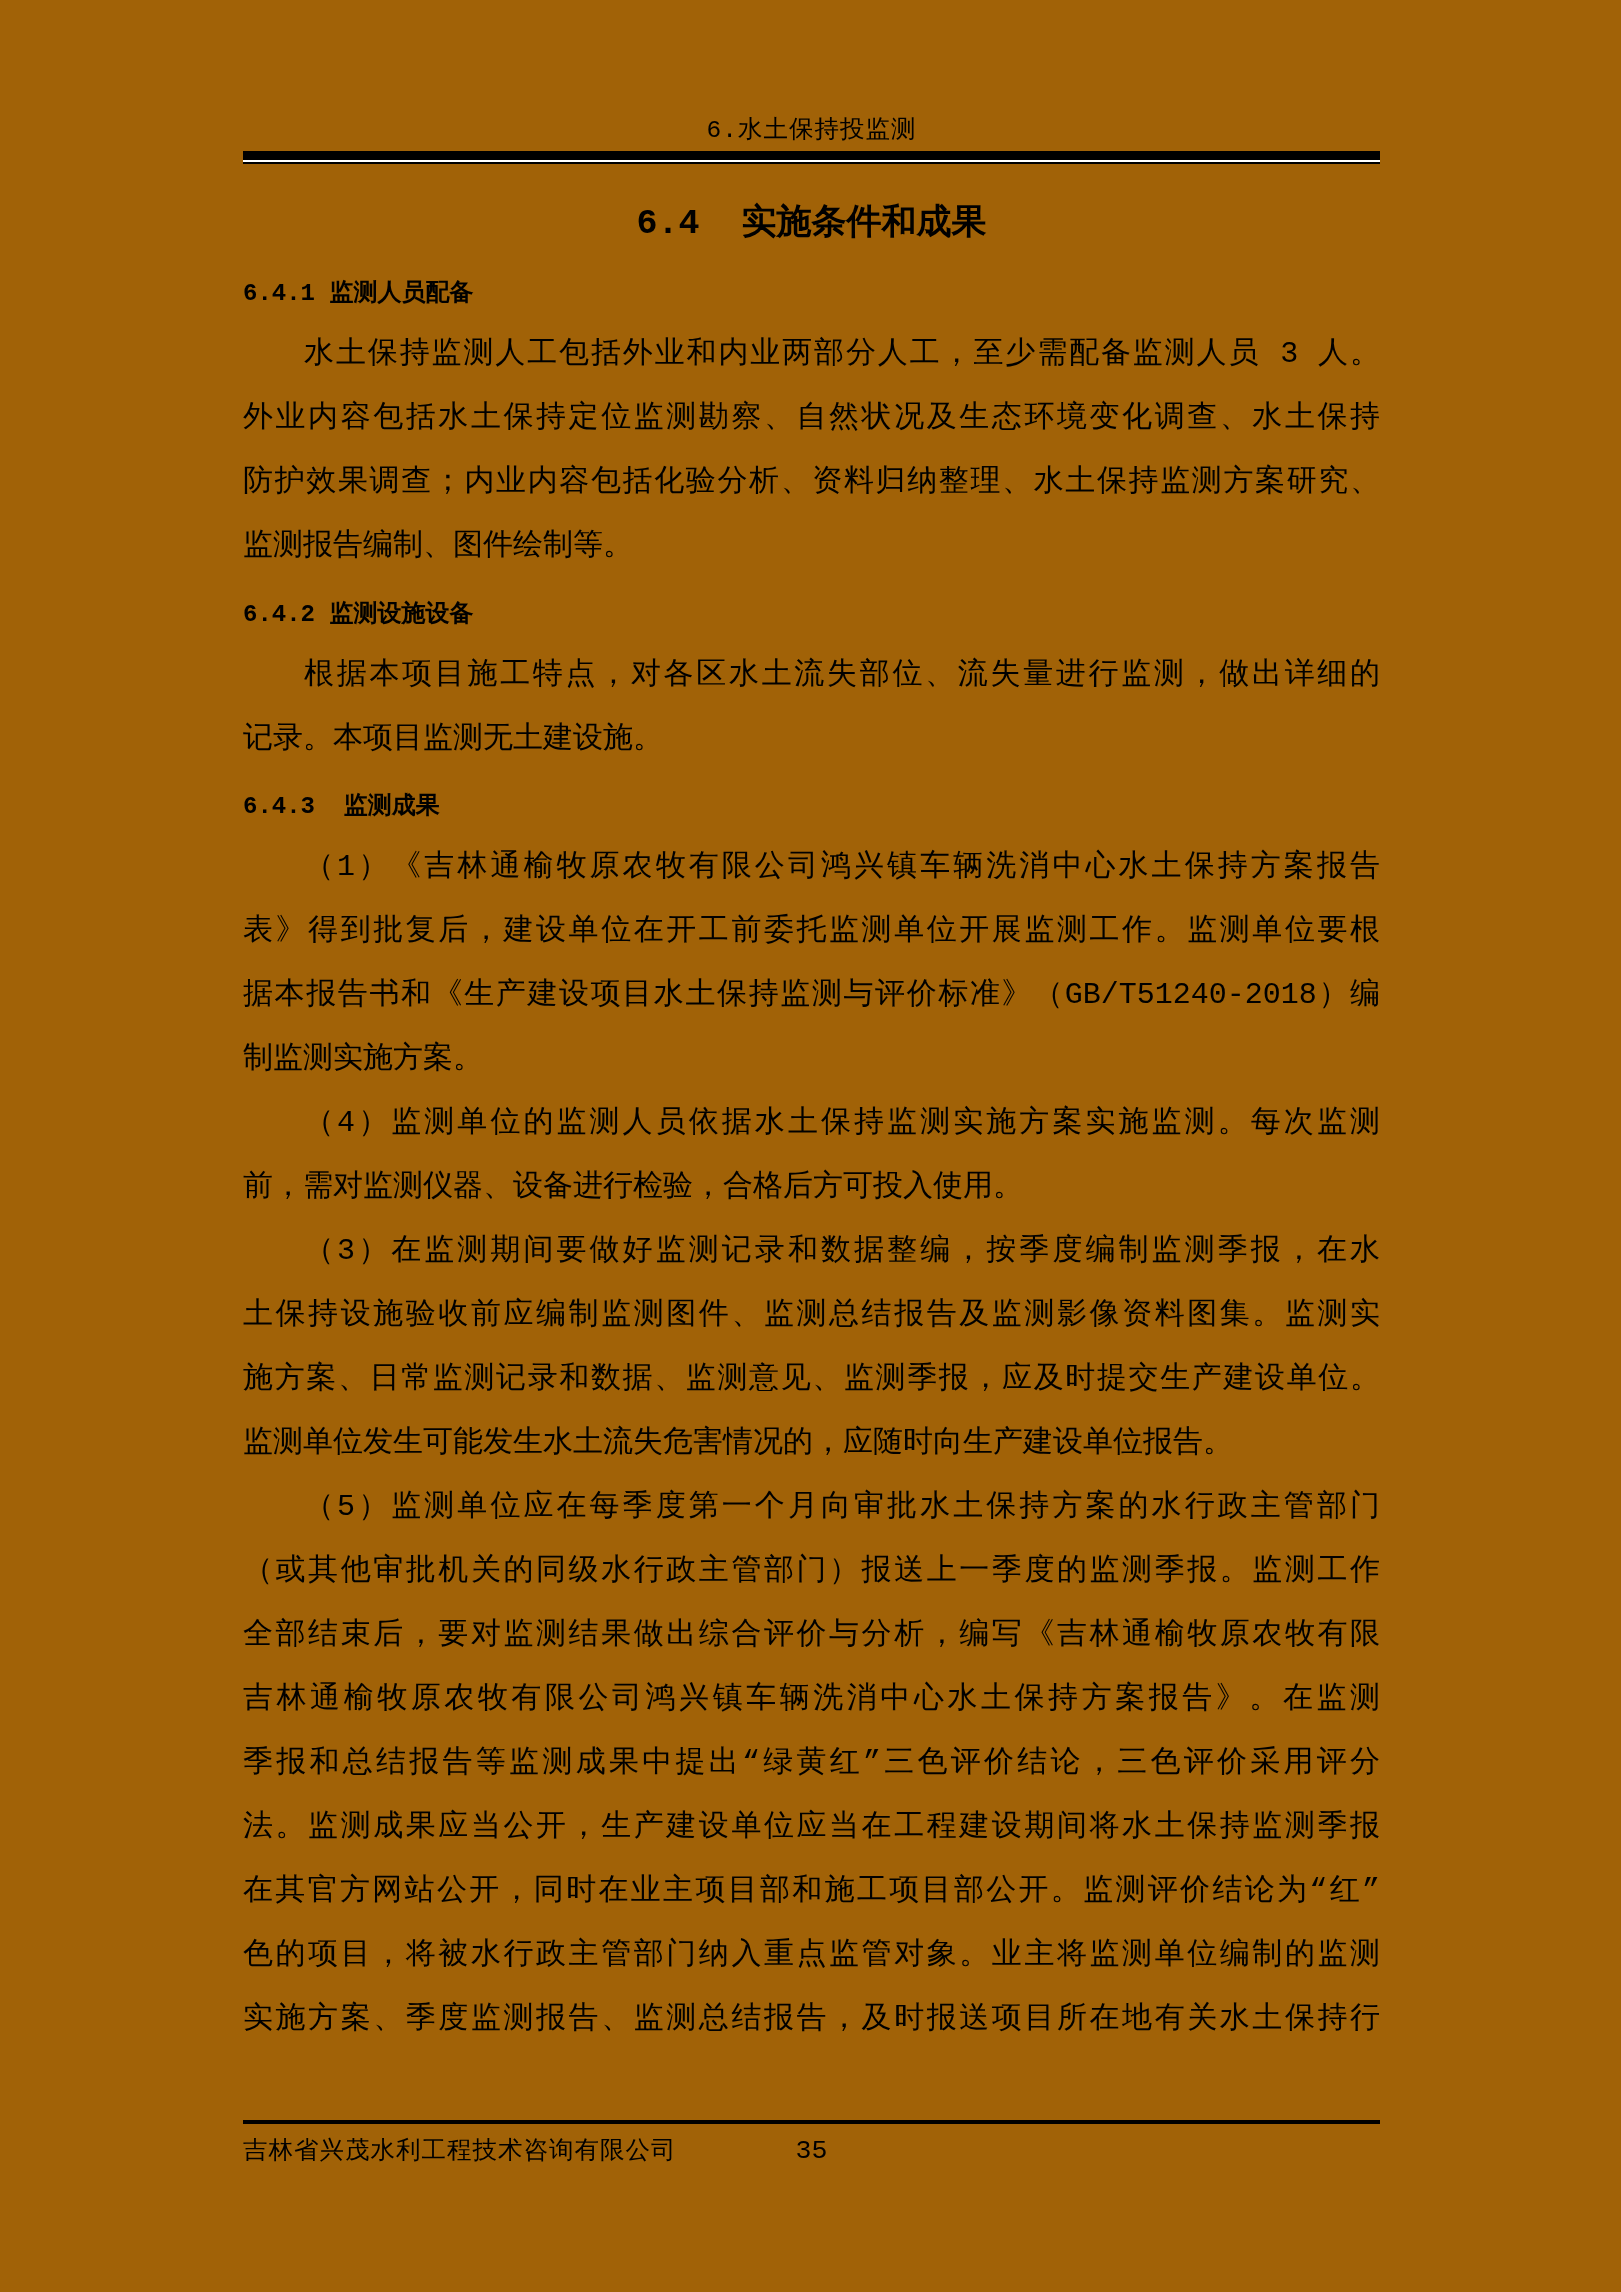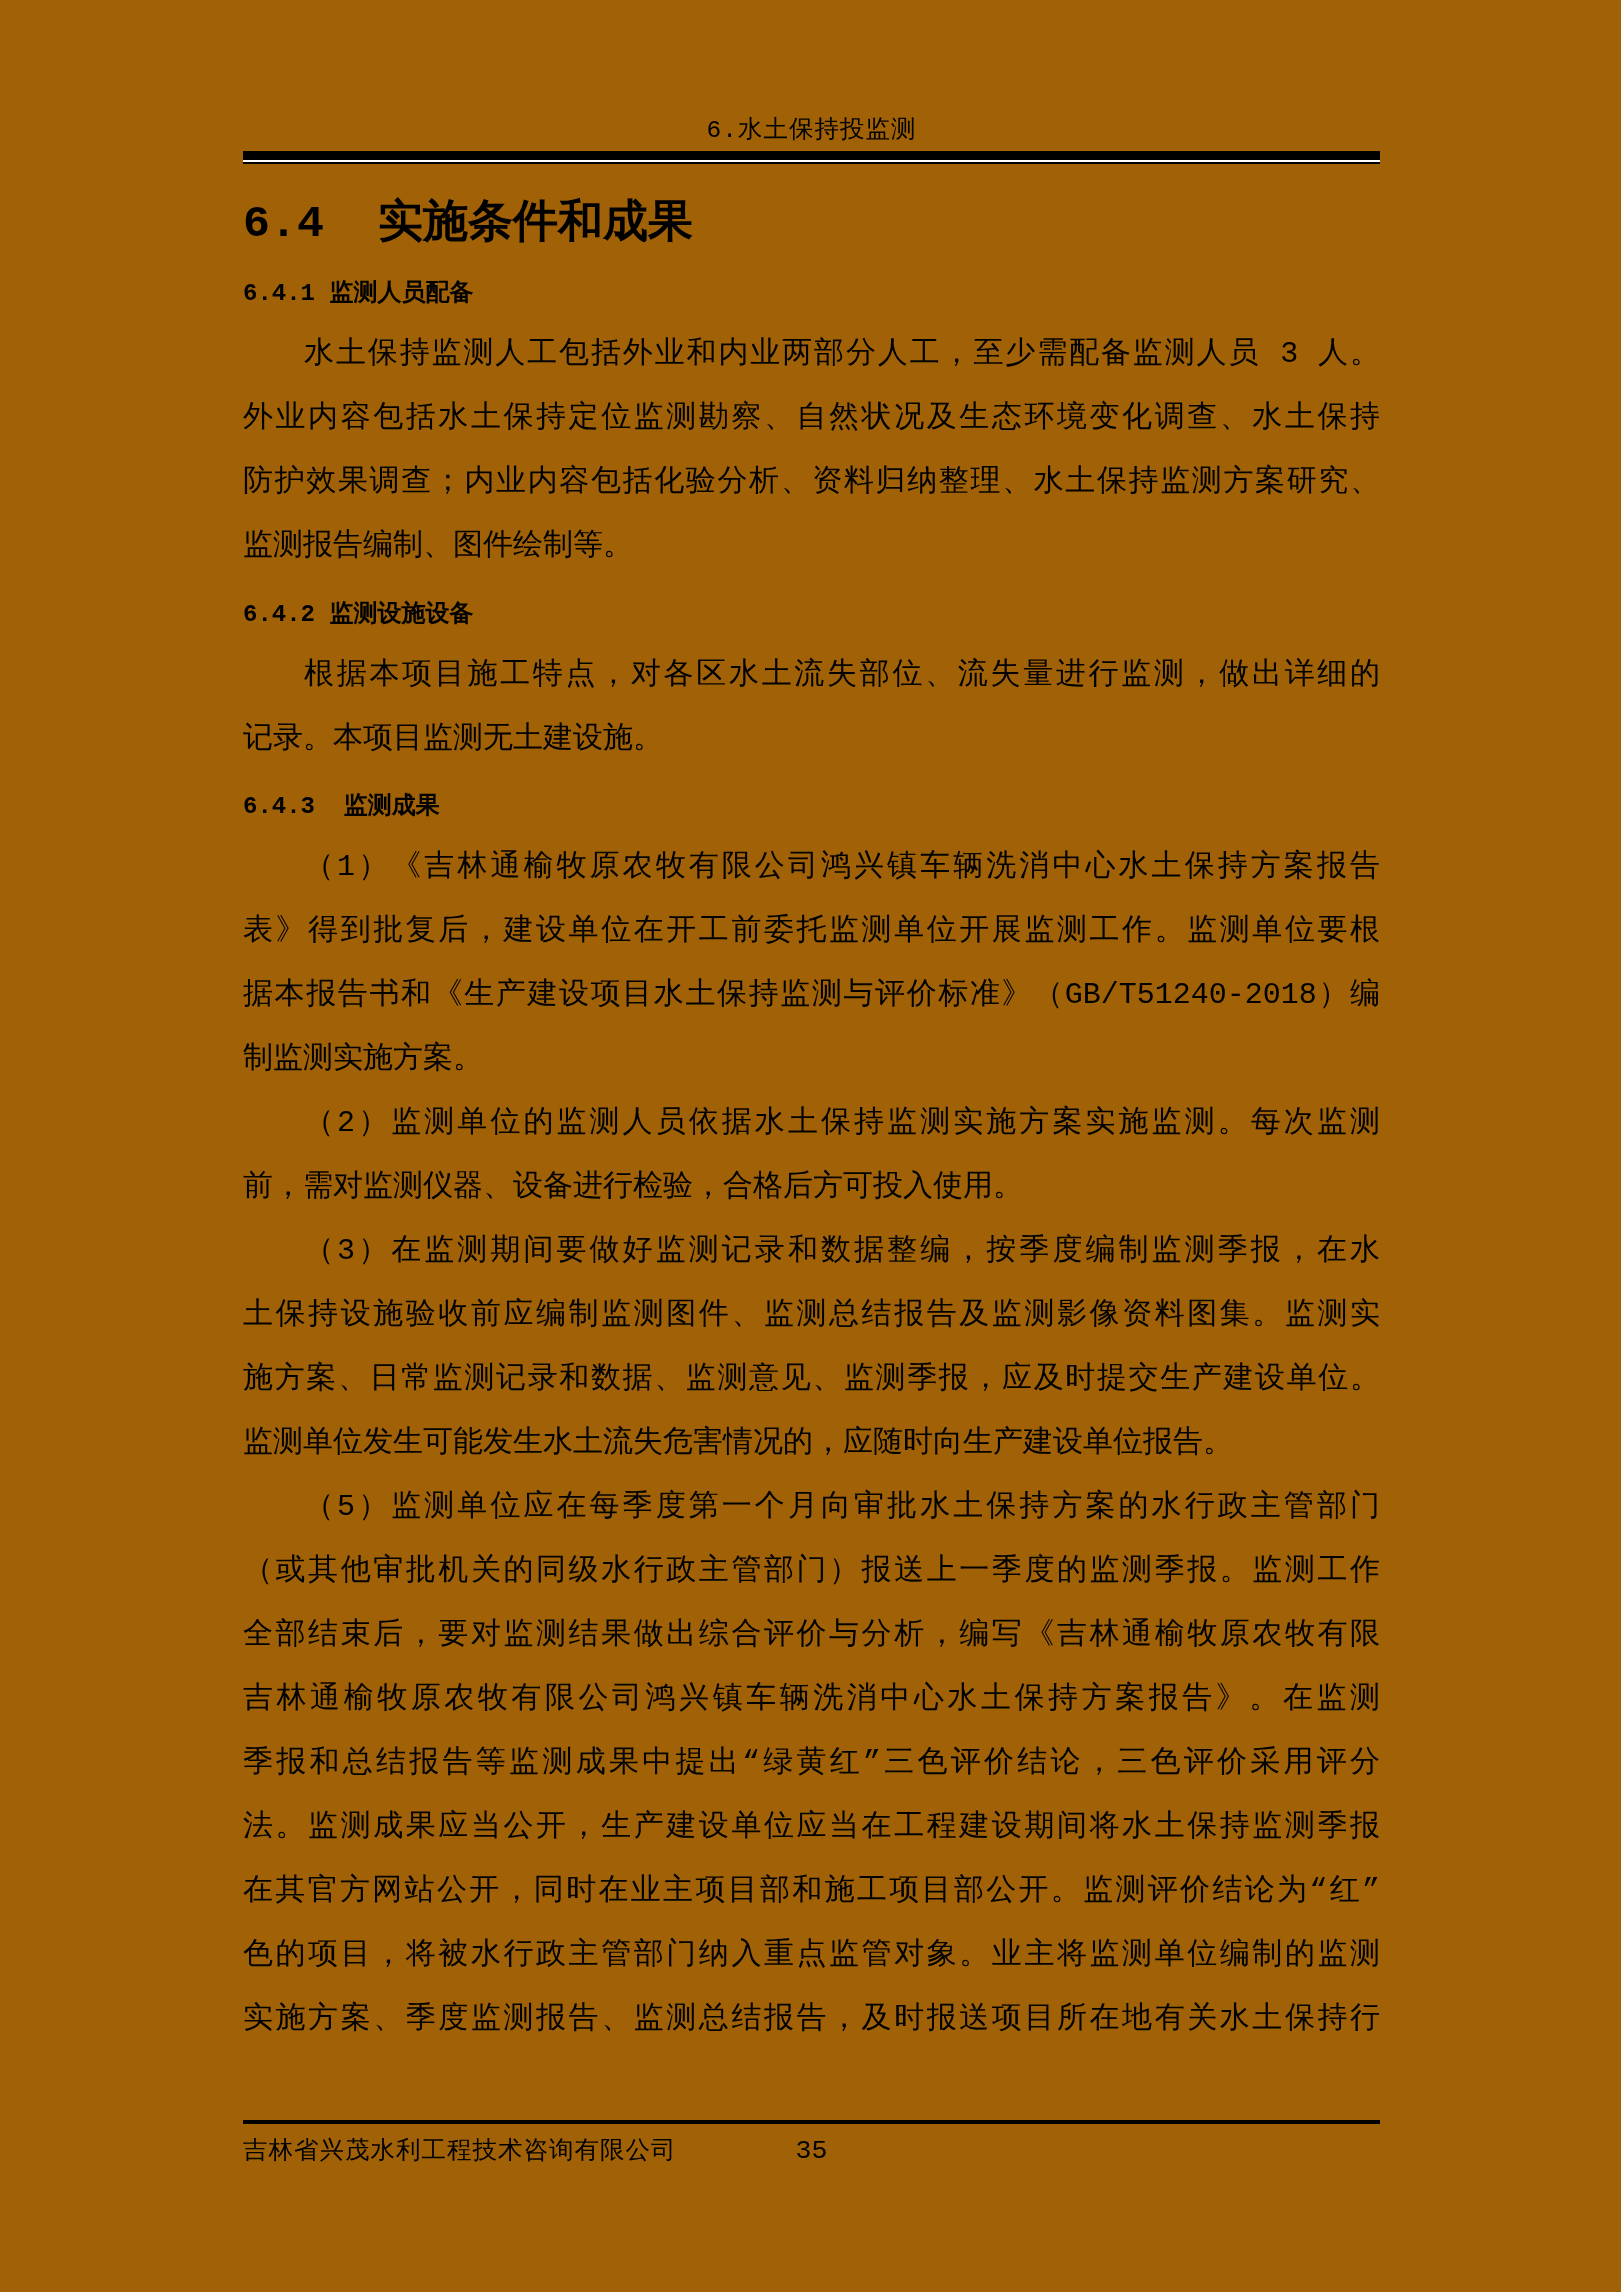--- a/index.html
+++ b/index.html
@@ -17,22 +17,22 @@
     text-align:center;
     font-size:24.5px;
     line-height:29px;
     letter-spacing:1px;
   }
   .header-rule{margin-top:5.9px;}
   .rule-thick{height:8.8px;background:#000;}
   .rule-gap{height:2px;background:#fff;}
   .rule-thin{height:2px;background:#000;}
   .h1{
-    font-size:45px;font-weight:bold;line-height:55px;
-    margin:33px 0 19.6px;white-space:pre;
+    font-size:35px;font-weight:bold;line-height:55px;
+    margin:33px 0 19.6px;white-space:pre;text-align:center;
   }
   .h2{
     font-size:24px;font-weight:bold;line-height:45px;
     margin:13.7px 0 5.9px;white-space:pre;
   }
   .line{
     font-size:30px;line-height:64px;height:64px;
     text-align:left;
   }
   .line.justify{
@@ -69,21 +69,21 @@
         <div class="line justify">防护效果调查；内业内容包括化验分析、资料归纳整理、水土保持监测方案研究、</div>
         <div class="line">监测报告编制、图件绘制等。</div>
         <div class="h2">6.4.2 监测设施设备</div>
         <div class="line indent justify">根据本项目施工特点，对各区水土流失部位、流失量进行监测，做出详细的</div>
         <div class="line">记录。本项目监测无土建设施。</div>
         <div class="h2">6.4.3  监测成果</div>
         <div class="line indent justify">（1）《吉林通榆牧原农牧有限公司鸿兴镇车辆洗消中心水土保持方案报告</div>
         <div class="line justify">表》得到批复后，建设单位在开工前委托监测单位开展监测工作。监测单位要根</div>
         <div class="line justify">据本报告书和《生产建设项目水土保持监测与评价标准》（GB/T51240-2018）编</div>
         <div class="line">制监测实施方案。</div>
-        <div class="line indent justify">（2）监测单位的监测人员依据水土保持监测实施方案实施监测。每次监测</div>
+        <div class="line indent justify">（4）监测单位的监测人员依据水土保持监测实施方案实施监测。每次监测</div>
         <div class="line">前，需对监测仪器、设备进行检验，合格后方可投入使用。</div>
         <div class="line indent justify">（3）在监测期间要做好监测记录和数据整编，按季度编制监测季报，在水</div>
         <div class="line justify">土保持设施验收前应编制监测图件、监测总结报告及监测影像资料图集。监测实</div>
         <div class="line justify">施方案、日常监测记录和数据、监测意见、监测季报，应及时提交生产建设单位。</div>
         <div class="line">监测单位发生可能发生水土流失危害情况的，应随时向生产建设单位报告。</div>
         <div class="line indent justify">（5）监测单位应在每季度第一个月向审批水土保持方案的水行政主管部门</div>
         <div class="line justify">（或其他审批机关的同级水行政主管部门）报送上一季度的监测季报。监测工作</div>
         <div class="line justify">全部结束后，要对监测结果做出综合评价与分析，编写《吉林通榆牧原农牧有限</div>
         <div class="line justify">吉林通榆牧原农牧有限公司鸿兴镇车辆洗消中心水土保持方案报告》。在监测</div>
         <div class="line justify">季报和总结报告等监测成果中提出“绿黄红”三色评价结论，三色评价采用评分</div>

